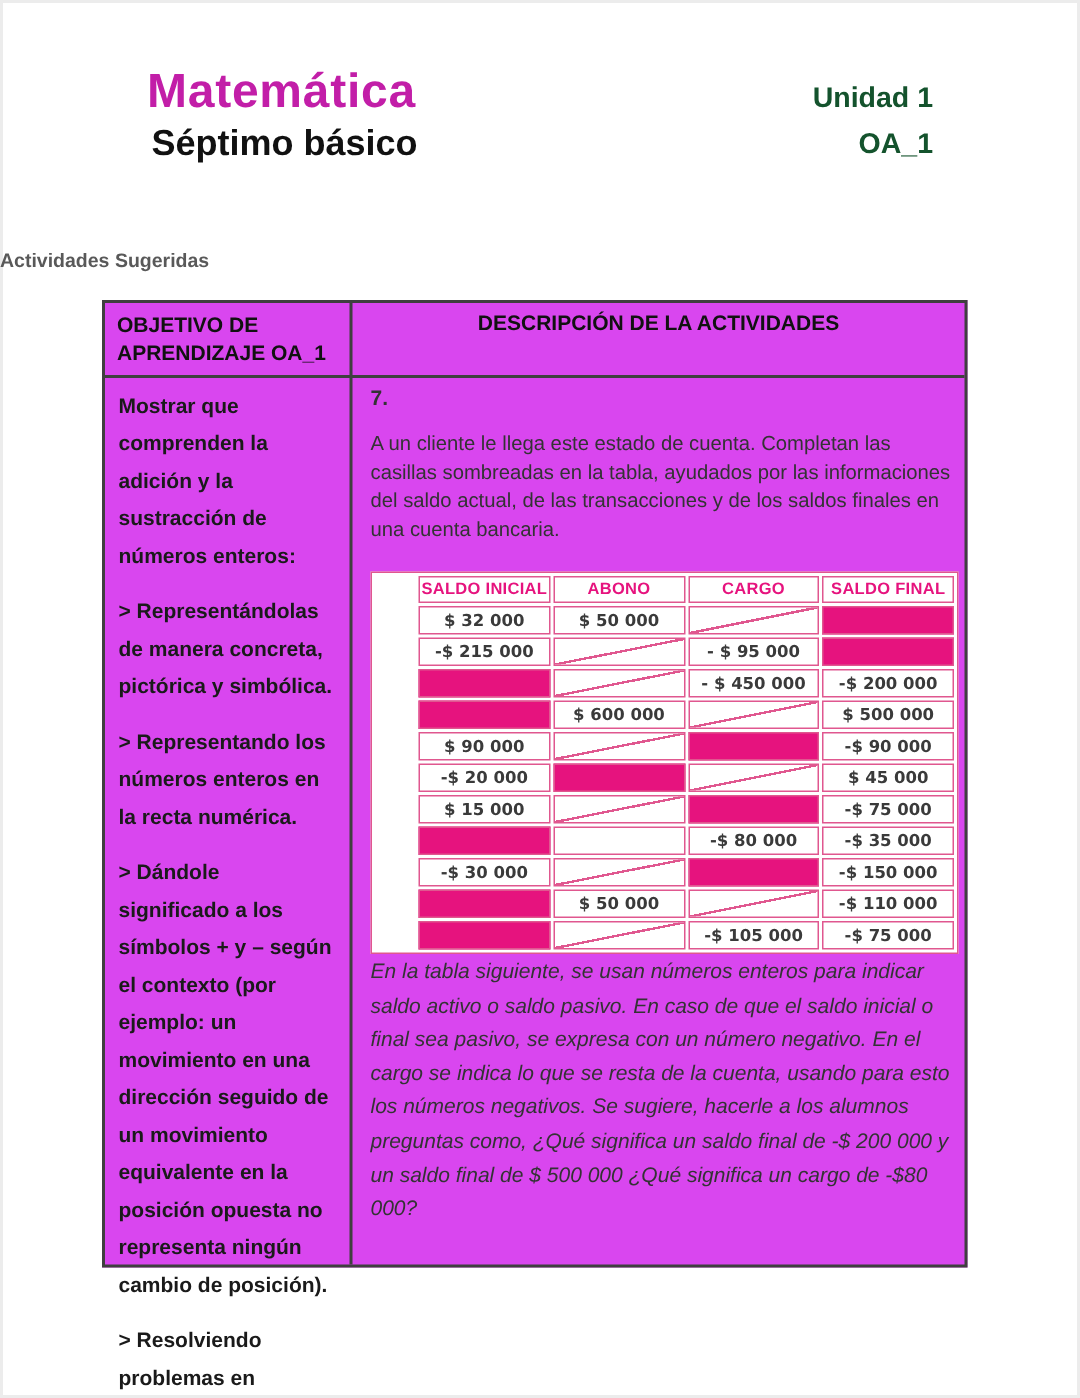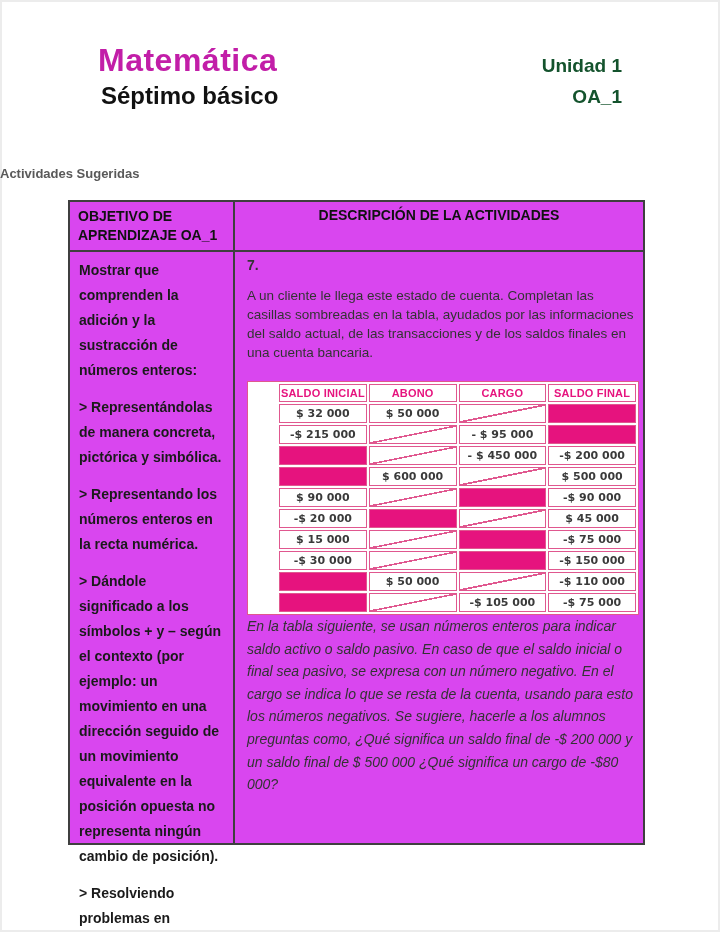--- a/index.html
+++ b/index.html
@@ -133,20 +133,26 @@
                 <td class="crossed"></td>
                 <td>$ 45 000</td>
               </tr>
               <tr>
                 <td>$ 15 000</td>
                 <td class="crossed"></td>
                 <td class="shaded"></td>
                 <td>-$ 75 000</td>
               </tr>
               <tr>
+                <td class="shaded"></td>
+                <td></td>
+                <td>-$ 80 000</td>
+                <td>-$ 35 000</td>
+              </tr>
+              <tr>
                 <td>-$ 30 000</td>
                 <td class="crossed"></td>
                 <td class="shaded"></td>
                 <td>-$ 150 000</td>
               </tr>
               <tr>
                 <td class="shaded"></td>
                 <td>$ 50 000</td>
                 <td class="crossed"></td>
                 <td>-$ 110 000</td>

